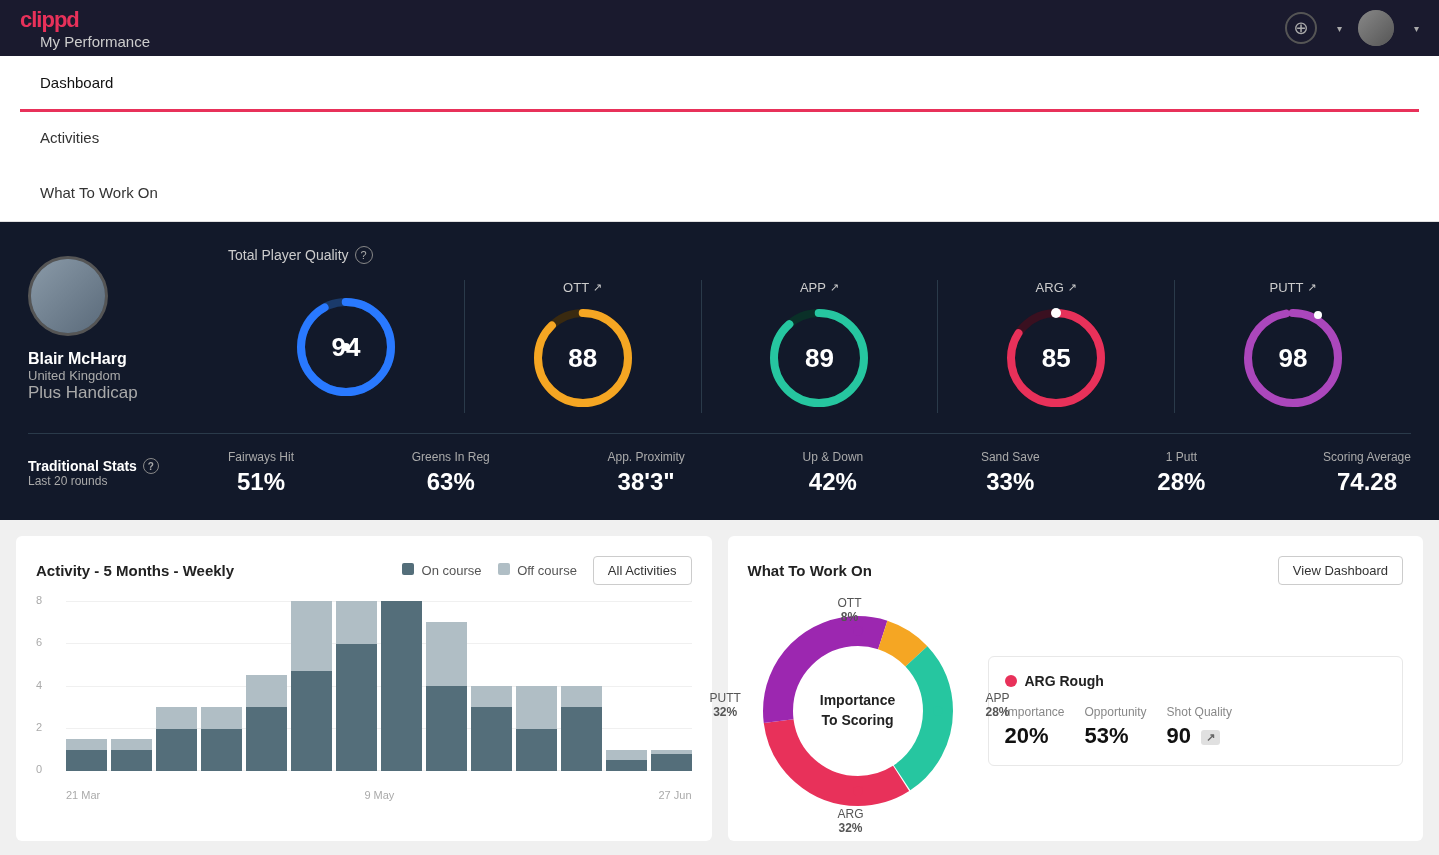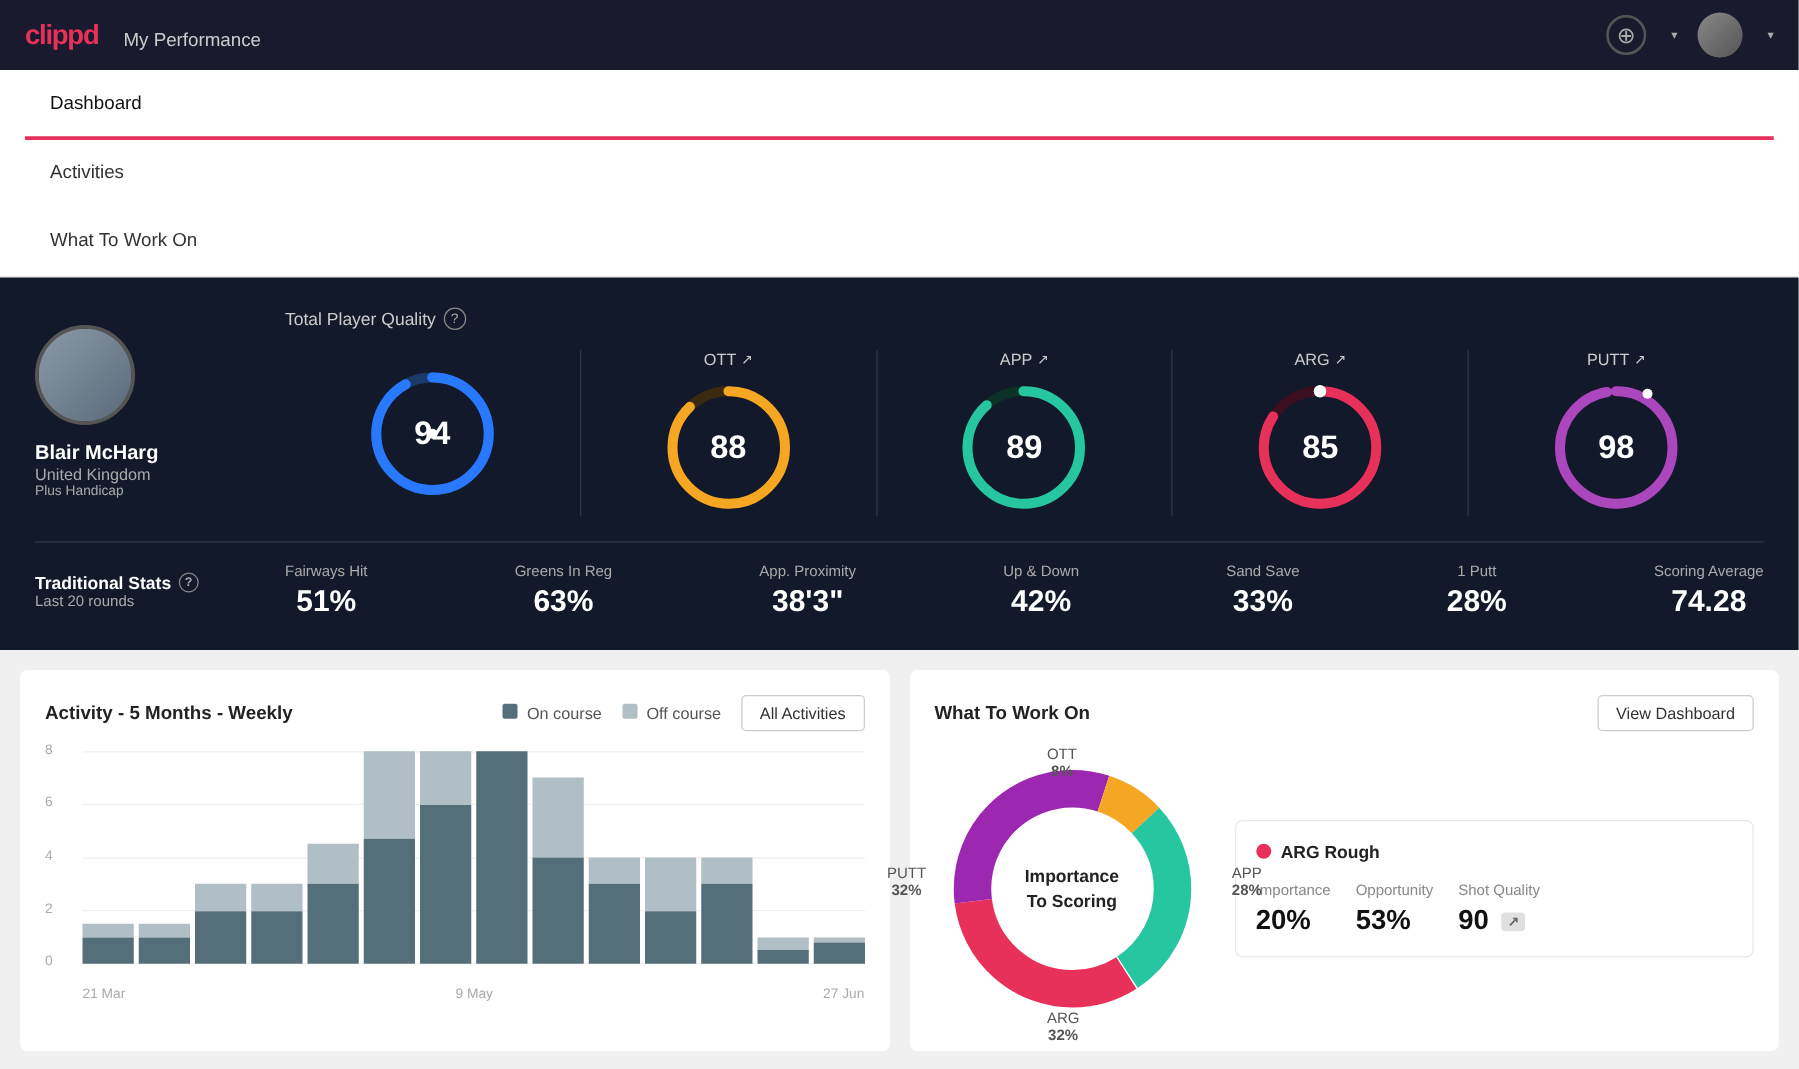--- a/index.html
+++ b/index.html
@@ -9,21 +9,21 @@
     .header {
       background: #1a1a2e;
       display: flex;
       align-items: center;
       justify-content: space-between;
       padding: 0 20px;
       height: 56px;
     }
     .logo { color: #e8315a; font-size: 22px; font-weight: bold; letter-spacing: -1px; }
     .header-title { color: #ccc; font-size: 15px; margin-left: 20px; }
-    .header-left { display: flex; align-items: flex-end; }
+    .header-left { display: flex; align-items: flex-start; flex-direction: column; }
     .header-right { display: flex; align-items: center; gap: 16px; }
     .header-add-btn {
       width: 32px; height: 32px; border-radius: 50%; border: 2px solid #555;
       display: flex; align-items: center; justify-content: center; color: #aaa; cursor: pointer;
       font-size: 18px; background: transparent;
     }
     .header-avatar {
       width: 36px; height: 36px; border-radius: 50%; background: #666;
       display: flex; align-items: center; justify-content: center;
       overflow: hidden; cursor: pointer;
@@ -79,21 +79,21 @@
       background: linear-gradient(135deg, #7a8a9a, #4a5a6a);
       display: flex; align-items: center; justify-content: center;
       margin-bottom: 10px;
     }
     .player-avatar-inner {
       width: 74px; height: 74px; border-radius: 50%;
       background: linear-gradient(135deg, #8a9aa8, #5a6a7a);
     }
     .player-name { color: #fff; font-weight: bold; font-size: 16px; margin-top: 4px; }
     .player-country { color: #aaa; font-size: 13px; }
-    .player-handicap { color: #aaa; font-size: 11px; }
+    .player-handicap { color: #aaa; font-size: 17px; }
 
     .quality-section {
       flex: 1;
       display: flex;
       flex-direction: column;
     }
     .quality-label {
       color: #ccc;
       font-size: 14px;
       margin-bottom: 16px;

